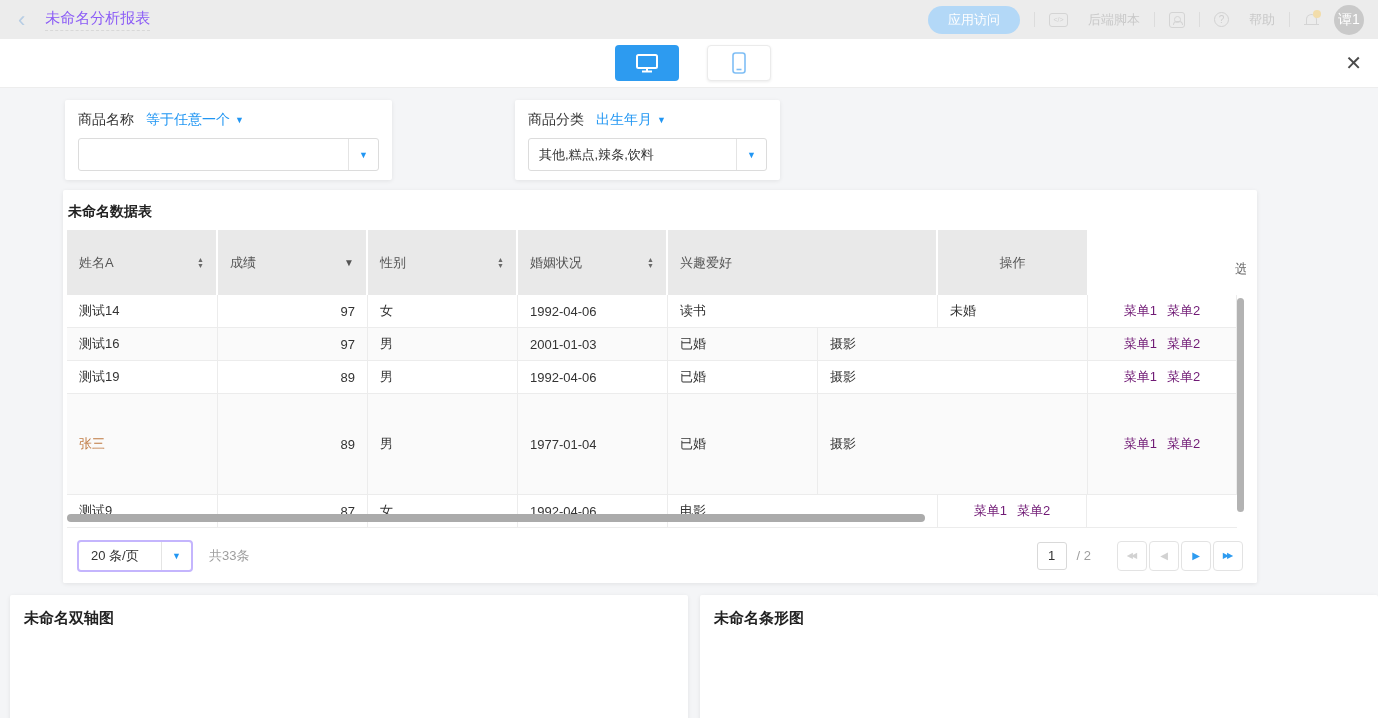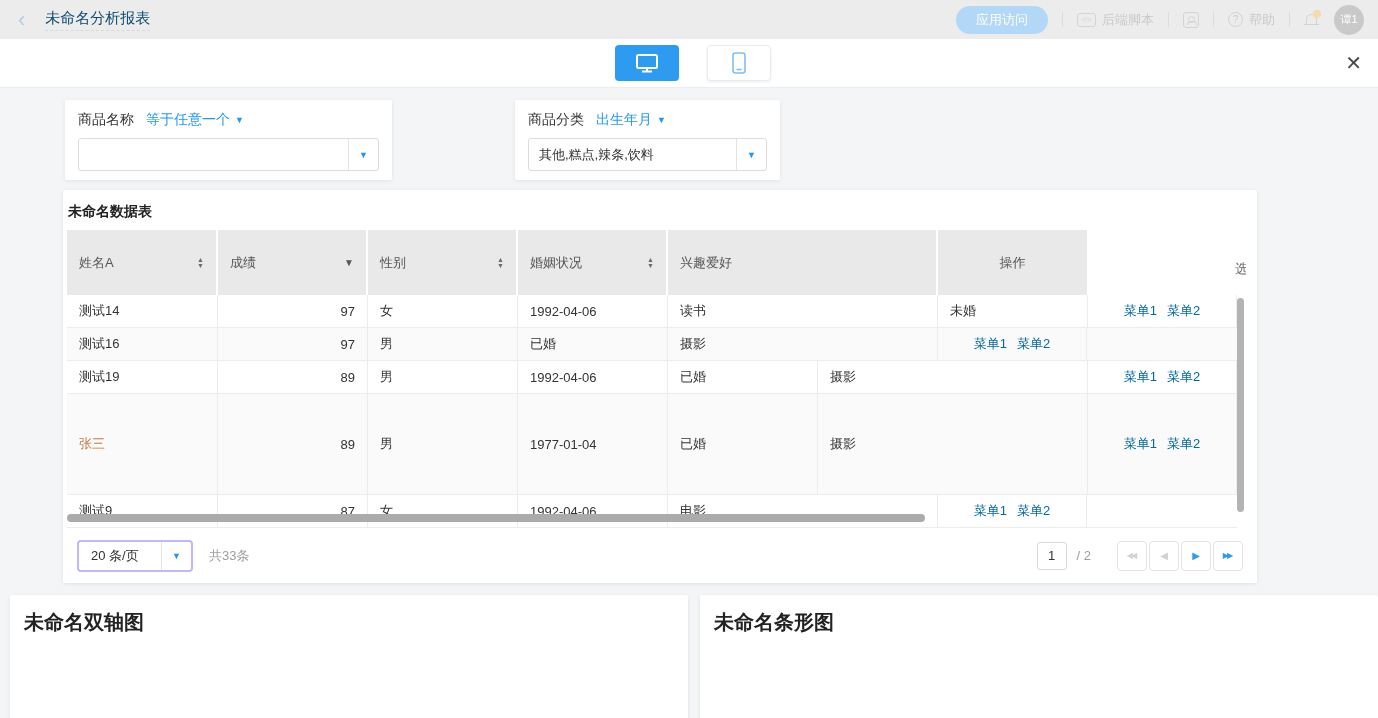--- a/index.html
+++ b/index.html
@@ -4,46 +4,46 @@
 <style>
   * { margin:0; padding:0; box-sizing:border-box; }
   html,body { width:1378px; height:718px; overflow:hidden;
     font-family:"Liberation Sans","DejaVu Sans",sans-serif; }
   body { position:relative; background:#f4f5f7; }
 
   
   .app-header { position:absolute; top:0; left:0; width:1378px; height:39px;
     background:#ececec; display:flex; align-items:center; z-index:5; }
   .back-chevron { margin-left:18px; font-size:22px; line-height:20px; color:#b7cde4; cursor:pointer; }
-  .app-title { margin-left:20px; font-size:15px; color:#0c4a6e;
+  .app-title { margin-left:20px; font-size:15px; color:#8b5cf6;
     border-bottom:1px dashed #d8d8d8; padding-bottom:2px; }
   .header-right { position:absolute; right:14px; top:0; height:39px;
     display:flex; align-items:center; gap:14px; }
   .pill-btn { background:#b3d8f7; color:#fefefe; font-size:13px; border:none;
     border-radius:14px; padding:5px 20px; cursor:pointer; }
   .hdr-divider { width:1px; height:15px; background:#dcdcdc; }
-  .hdr-item { display:flex; align-items:center; gap:6px; color:#c9c9c9; font-size:13px; cursor:pointer; }
+  .hdr-item { display:flex; align-items:center; gap:20px; color:#c9c9c9; font-size:13px; cursor:pointer; }
   .code-box { width:19px; height:14px; border:1px solid #d4d4d4; border-radius:3px;
     font-size:7px; color:#d0d0d0; display:flex; align-items:center; justify-content:center; }
   .contact-box { width:16px; height:16px; border:1px solid #d4d4d4; border-radius:3px;
     position:relative; }
   .contact-box::before { content:""; position:absolute; left:4px; top:3px; width:5px; height:5px;
     border:1px solid #d4d4d4; border-radius:50%; }
   .contact-box::after { content:""; position:absolute; left:3px; bottom:2px; width:8px; height:3px;
     border:1px solid #d4d4d4; border-bottom:none; border-radius:4px 4px 0 0; }
   .help-circle { width:15px; height:15px; border:1px solid #d2d2d2; border-radius:50%;
     color:#cecece; font-size:10px; display:flex; align-items:center; justify-content:center; }
   .bell { position:relative; width:16px; height:16px; }
   .bell-body { position:absolute; left:2px; top:2px; width:11px; height:10px;
     border:1px solid #d4d4d4; border-bottom:none; border-radius:6px 6px 0 0; }
   .bell-base { position:absolute; left:0; top:12px; width:15px; height:1px; background:#d4d4d4; }
   .bell-dot { position:absolute; right:-1px; top:-2px; width:8px; height:8px;
     border-radius:50%; background:#f2ddab; }
   .avatar { width:30px; height:30px; border-radius:50%; background:#c9c9c9; color:#ffffff;
-    font-size:11px; display:flex; align-items:center; justify-content:center; cursor:pointer; }
+    font-size:14px; display:flex; align-items:center; justify-content:center; cursor:pointer; }
 
   
   .preview-bar { position:absolute; top:39px; left:0; width:1378px; height:49px;
     background:#ffffff; border-bottom:1px solid #ededed; z-index:4; }
   .toggle-group { position:absolute; left:615px; top:6px; display:flex; gap:28px; }
   .toggle-btn { width:64px; height:36px; border-radius:4px; display:flex;
     align-items:center; justify-content:center; cursor:pointer; }
   .toggle-btn.active { background:#2d9bf0; }
   .toggle-btn.inactive { background:#ffffff; border:1px solid #ebebeb;
     box-shadow:0 1px 3px rgba(0,0,0,0.08); }
@@ -87,21 +87,21 @@
   .sort-single { font-size:10px; color:#555555; }
   .clipped-col { position:absolute; right:11px; top:70px; width:11px; height:16px;
     overflow:hidden; font-size:13px; color:#666; }
   .tbody { position:absolute; left:4px; top:105px; width:1170px; height:233px; overflow:hidden; }
   .tr { display:flex; border-bottom:1px solid #ececec; background:#ffffff; cursor:pointer; }
   .tr.zebra { background:#fafafa; }
   .td { display:flex; align-items:center; padding:0 12px; font-size:13px; color:#333333;
     border-right:1px solid #ececec; overflow:hidden; white-space:nowrap; }
   .td.num { justify-content:flex-end; }
   .td.actions { justify-content:center; gap:10px; }
-  .action-link { color:#0369a1; font-size:13px; cursor:pointer; }
+  .action-link { color:#701a75; font-size:13px; cursor:pointer; }
   .record-link { color:#c07b44; cursor:pointer; }
   .vscroll-thumb { position:absolute; left:1174px; top:108px; width:7px; height:214px;
     background:#b3b3b3; border-radius:4px; cursor:pointer; }
   .hscroll-thumb { position:absolute; left:4px; top:324px; width:858px; height:8px;
     background:#ababab; border-radius:4px; cursor:pointer; }
 
   
   .pagination { position:absolute; left:0; top:338px; width:1194px; height:55px;
     display:flex; align-items:center; padding:0 14px; background:#ffffff; }
   .pagesize-select { width:116px; height:32px; border:2px solid #c4b5fd; border-radius:4px;
@@ -117,21 +117,21 @@
   .nav-btn { width:30px; height:30px; background:#ffffff; border:1px solid #e3e3e3;
     border-radius:4px; display:flex; align-items:center; justify-content:center; cursor:pointer; }
   .nav-icon-sm { font-size:8px; letter-spacing:-2px; padding-right:2px; }
   .nav-icon { font-size:10px; }
   .nav-disabled { color:#d2d2d2; }
   .nav-enabled { color:#2d9bf0; }
 
   
   #chart-0 { left:10px; top:507px; width:678px; height:215px; }
   #chart-1 { left:700px; top:507px; width:678px; height:215px; }
-  .chart-title { margin:14px 0 0 14px; font-size:20px; font-weight:bold; color:#222222; }
+  .chart-title { margin:14px 0 0 14px; font-size:15px; font-weight:bold; color:#222222; }
 </style>
 </head>
 <body>
 
 <div class="app-header">
   <span class="back-chevron">‹</span>
   <span class="app-title">未命名分析报表</span>
   <div class="header-right">
     <button class="pill-btn">应用访问</button>
     <span class="hdr-divider"></span>
@@ -257,20 +257,21 @@
           <div class="td" style="width: 150px;">未婚</div>
           <div class="td actions" style="width: 149px;">
             <span class="action-link">菜单1</span>
             <span class="action-link">菜单2</span>
           </div>
         </div>
         <div class="tr zebra" style="height: 33px;">
           <div class="td" style="width: 151px;">测试16</div>
           <div class="td num" style="width: 150px;">97</div>
           <div class="td" style="width: 150px;">男</div>
+          <div class="td" style="width: 150px;">2001-01-03</div>
           <div class="td" style="width: 150px;">已婚</div>
           <div class="td" style="width: 270px;">摄影</div>
           <div class="td actions" style="width: 149px;">
             <span class="action-link">菜单1</span>
             <span class="action-link">菜单2</span>
           </div>
         </div>
         <div class="tr" style="height: 33px;">
           <div class="td" style="width: 151px;">测试19</div>
           <div class="td num" style="width: 150px;">89</div>

